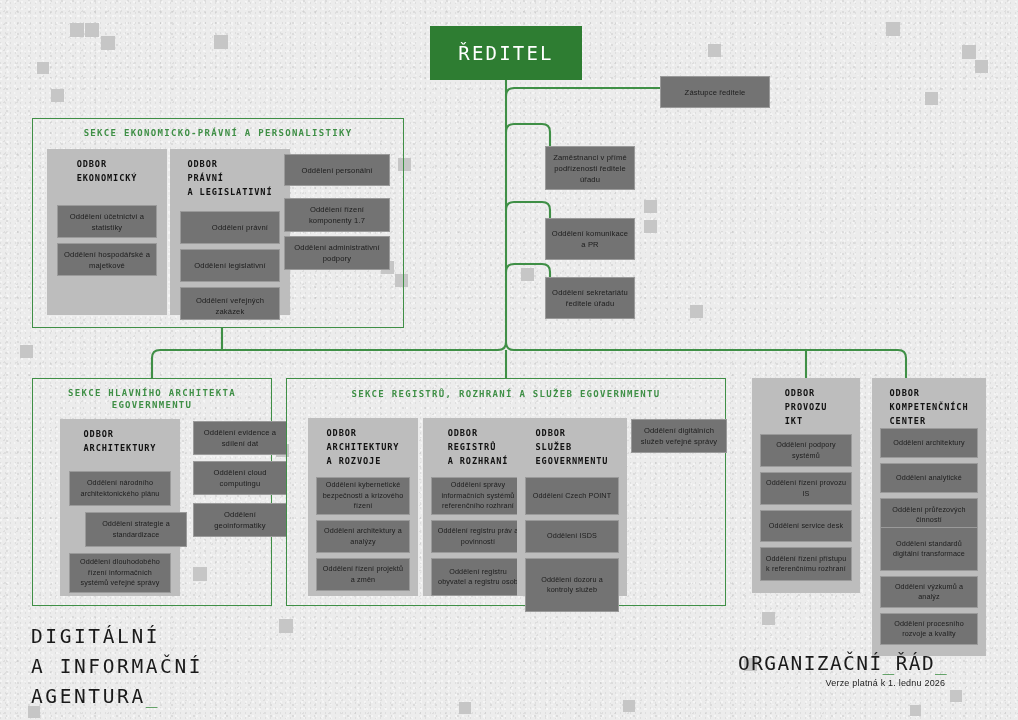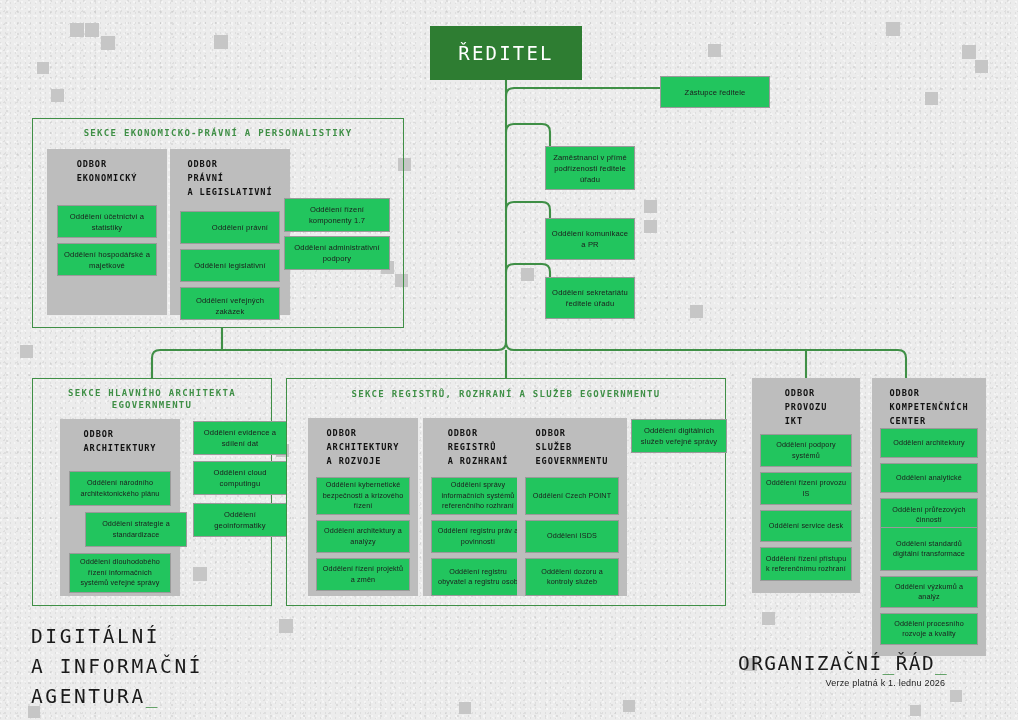--- a/index.html
+++ b/index.html
@@ -31,21 +31,21 @@
 
   
   .director{
     background:#2e7d32;color:#fff;
     display:flex;align-items:center;justify-content:center;
     font-family:"DejaVu Sans Mono", monospace;
     font-size:19px;letter-spacing:2.2px;font-weight:400;
   }
   
   .leaf{
-    background:#22c55e;border:1px solid #9a9a9a;
+    background:#737373;border:1px solid #9a9a9a;
     display:flex;align-items:center;justify-content:center;text-align:center;
     font-size:7.6px;line-height:1.45;color:#1c1c1c;letter-spacing:.15px;
     padding:2px 4px;
   }
   .leaf.sm{font-size:7.2px;}
   
   .section{
     border:1.6px solid #3f8f46;background:transparent;
   }
   .section-title{
@@ -180,20 +180,23 @@
         <span>Oddělení právní</span>
       </div>
       <div class="abs leaf" style="left:10px;top:100px;width:100px;height:33px;">
         <span>Oddělení legislativní</span>
       </div>
       <div class="abs leaf" style="left:10px;top:138px;width:100px;height:33px;align-items:flex-end;">
         <span>Oddělení veřejných zakázek</span>
       </div>
     </div>
 
+    <div class="abs leaf" style="left:251px;top:35px;width:106px;height:32px;">
+      <span>Oddělení personální</span>
+    </div>
     <div class="abs leaf" style="left:251px;top:79px;width:106px;height:34px;">
       <span>Oddělení řízení komponenty 1.7</span>
     </div>
     <div class="abs leaf" style="left:251px;top:117px;width:106px;height:34px;">
       <span>Oddělení administrativní podpory</span>
     </div>
   </div>
 
   <div class="abs section" style="left:32px;top:378px;width:240px;height:228px;">
     <div class="section-title" style="top:8px;white-space:pre-line;">SEKCE HLAVNÍHO ARCHITEKTA
@@ -260,21 +263,21 @@
     <div class="abs dept" style="left:230px;top:39px;width:110px;height:178px;">
       <div class="dept-title" style="white-space:pre-line;">ODBOR
 SLUŽEB
 EGOVERNMENTU</div>
       <div class="abs leaf sm" style="left:8px;top:59px;width:94px;height:38px;">
         <span>Oddělení Czech POINT</span>
       </div>
       <div class="abs leaf sm" style="left:8px;top:102px;width:94px;height:33px;">
         <span>Oddělení ISDS</span>
       </div>
-      <div class="abs leaf sm" style="left:8px;top:140px;width:94px;height:38px;">
+      <div class="abs leaf sm" style="left:8px;top:140px;width:94px;height:54px;">
         <span>Oddělení dozoru a kontroly služeb</span>
       </div>
     </div>
 
     <div class="abs leaf" style="left:344px;top:40px;width:96px;height:34px;">
       <span>Oddělení digitálních služeb veřejné správy</span>
     </div>
   </div>
 
   <div class="abs dept" style="left:752px;top:378px;width:108px;height:215px;">

